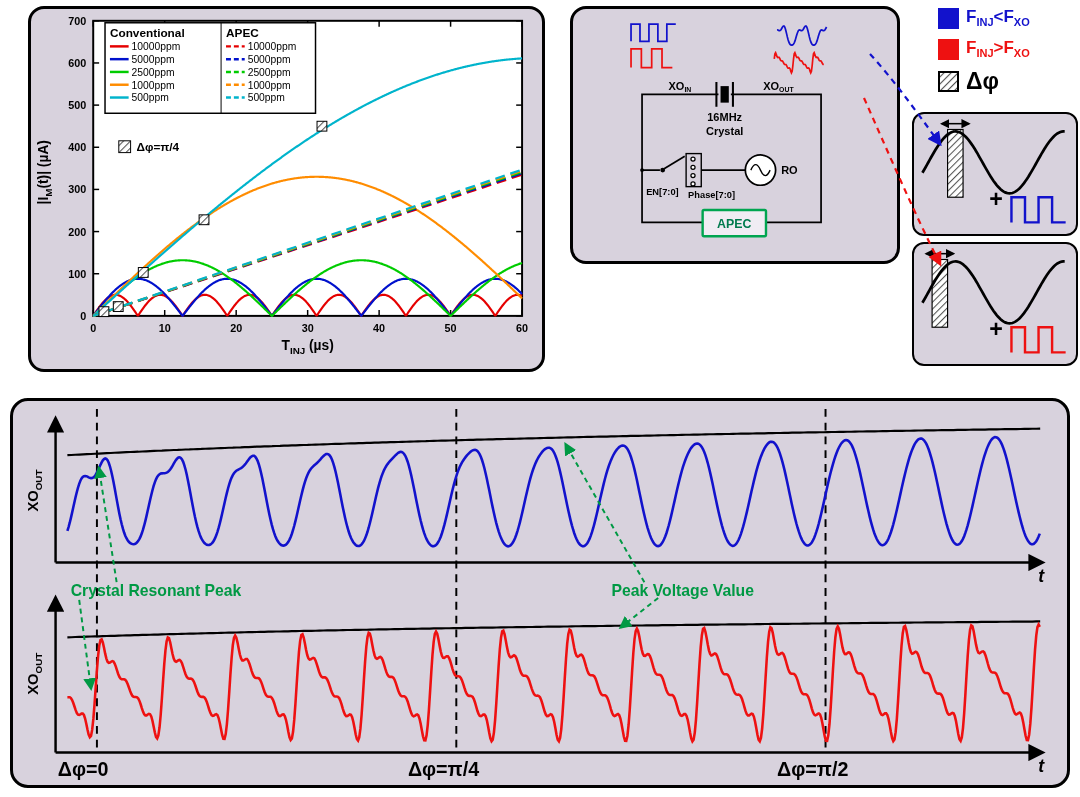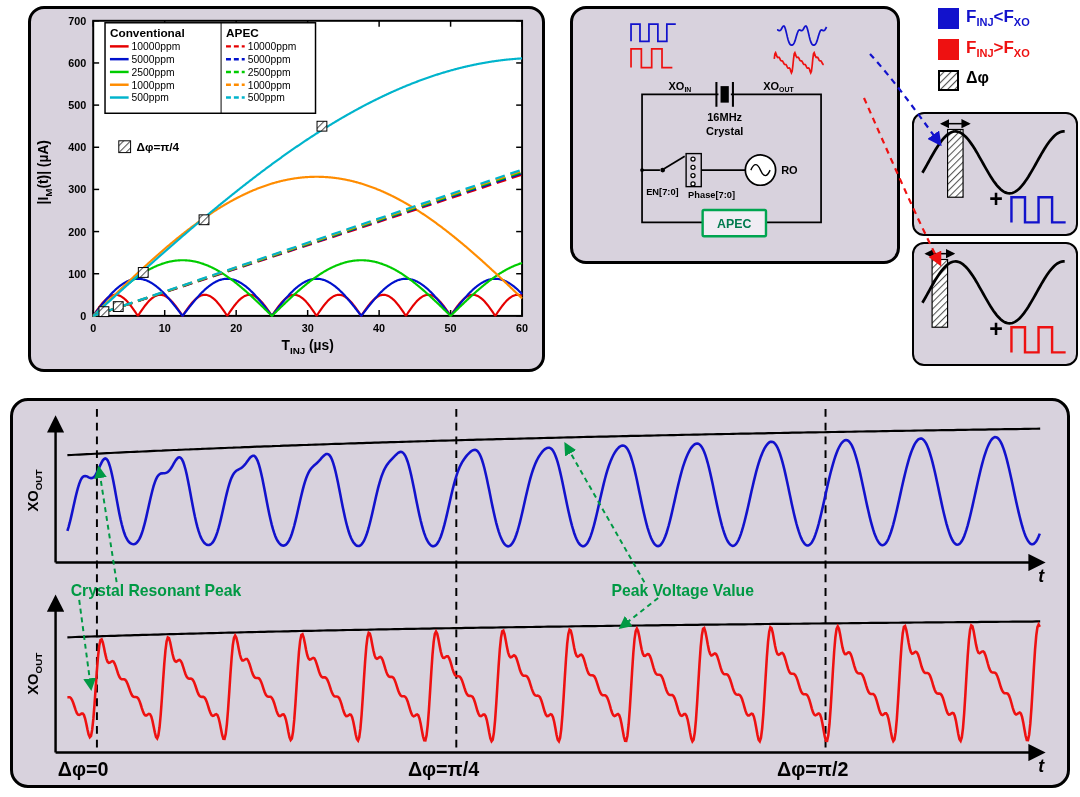--- a/index.html
+++ b/index.html
@@ -27,26 +27,26 @@
   .plus{font-size:24px;font-weight:bold;}
   .dblarrow{stroke:#000;stroke-width:1.6;marker-end:url(#mAs);marker-start:url(#mAs);}
   .wave-ylab{font-size:15px;font-weight:bold;}
   .tlab{font-size:18px;font-weight:bold;font-style:italic;}
   .phlabel{font-size:20px;font-weight:bold;}
   .gann{font-size:16px;font-weight:bold;fill:var(--greenann);}
   .garrow{stroke:var(--greenann);stroke-width:2;fill:none;stroke-dasharray:5 4;marker-end:url(#mG);}
   .bdash{stroke:var(--blue);stroke-width:2.2;fill:none;stroke-dasharray:6 5;marker-end:url(#mB);}
   .rdash{stroke:var(--red);stroke-width:2.2;fill:none;stroke-dasharray:6 5;marker-end:url(#mR);}
   #freq-legend{position:absolute;left:938px;top:8px;width:140px;}
-  .fl-row{display:flex;align-items:flex-start;margin-bottom:10px;}
+  .fl-row{display:flex;align-items:center;margin-bottom:10px;}
   .fl-swatch{width:21px;height:21px;display:inline-block;margin-right:7px;flex:0 0 auto;}
   .fl-hatch{width:21px;height:21px;margin-right:7px;flex:0 0 auto;}
   .fl-label{font-size:17px;font-weight:bold;line-height:1;}
   .fl-label sub{font-size:11px;}
-  .fl-blue{color:var(--blue);} .fl-red{color:var(--red);} .fl-black{color:#000;font-size:16px;}
+  .fl-blue{color:var(--blue);} .fl-red{color:var(--red);} .fl-black{color:#000;font-size:23px;}
   #overlay-svg{position:absolute;left:0;top:0;width:1080px;height:797px;pointer-events:none;z-index:10;}
 </style>
 </head>
 <body>
 
 <svg id="defs-svg" style="position:absolute;width:0;height:0;overflow:hidden" aria-hidden="true">
   <defs>
     <pattern id="hatch" width="5" height="5" patternUnits="userSpaceOnUse" patternTransform="rotate(45)">
       <rect width="5" height="5" fill="#ffffff"></rect>
       <line x1="0" y1="0" x2="0" y2="5" stroke="#555" stroke-width="2.2"></line>

